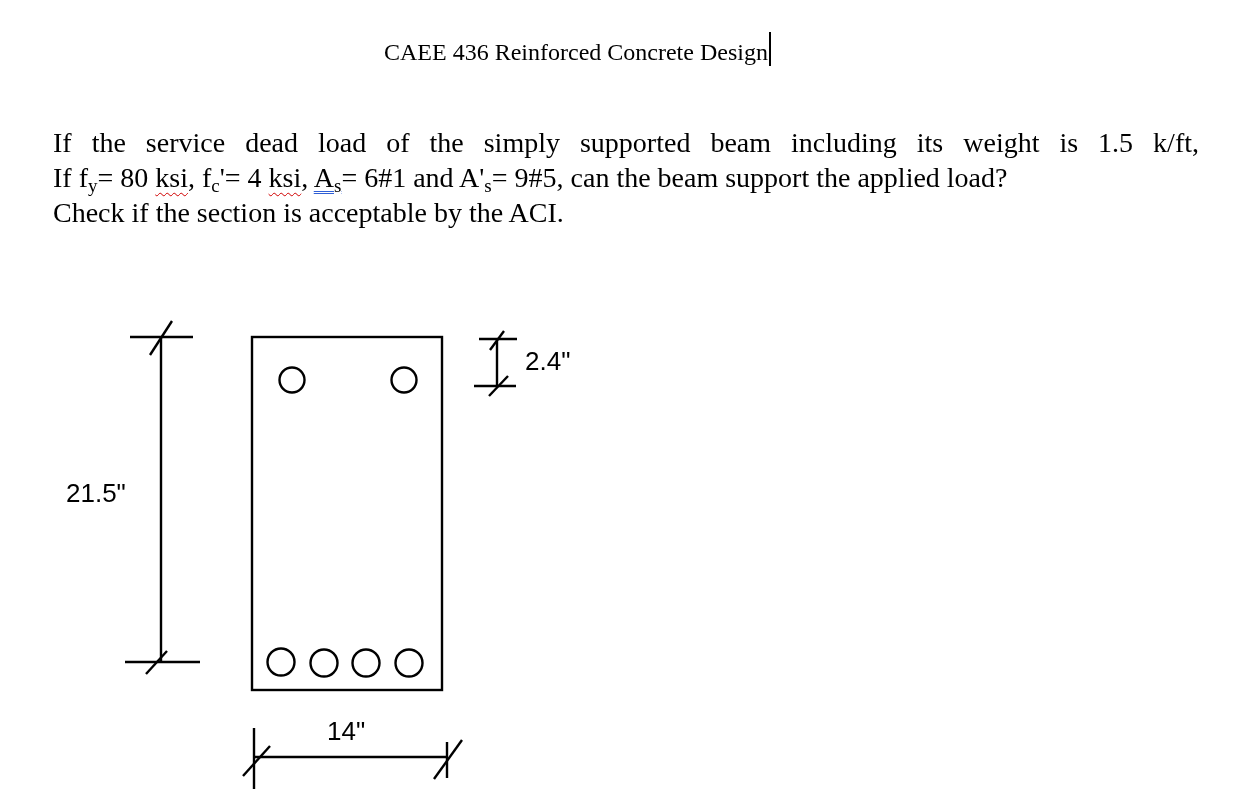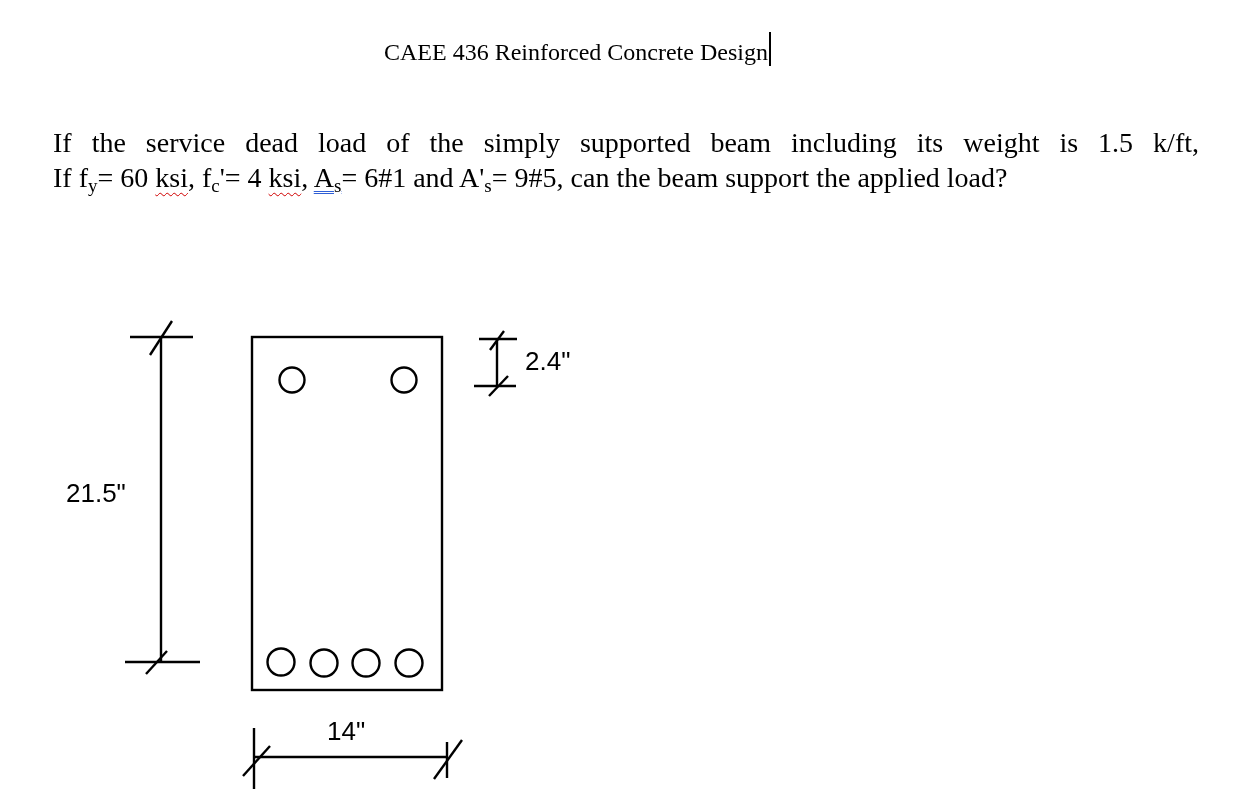--- a/index.html
+++ b/index.html
@@ -15,21 +15,22 @@
   svg.fig { position:absolute; left:0; top:0; }
   .dimlabel { position:absolute; font-family:"Liberation Sans", sans-serif; font-size:26px; line-height:30px; white-space:nowrap; }
 </style>
 </head>
 <body>
 
 <div class="title"><span>CAEE 436 Reinforced Concrete Design</span><span class="caret"></span></div>
 
 <div class="para" style="top:106px;margin-top:19px;">
   <div class="line justify">If the service dead load of the simply supported beam including its weight is 1.5 k/ft,</div>
-  <div class="line"><span>If f</span><sub>y</sub><span>= 60 </span><span class="spell">ksi</span><span>, f</span><sub>c</sub><span>'= 4 </span><span class="spell">ksi</span><span>, </span><span class="gram"><span>A</span><sub>s</sub></span><span>= 6#1 and A'</span><sub>s</sub><span>= 9#5, can the beam support the applied load?</span></div>
+  <div class="line"><span>If f</span><sub>y</sub><span>= 80 </span><span class="spell">ksi</span><span>, f</span><sub>c</sub><span>'= 4 </span><span class="spell">ksi</span><span>, </span><span class="gram"><span>A</span><sub>s</sub></span><span>= 6#1 and A'</span><sub>s</sub><span>= 9#5, can the beam support the applied load?</span></div>
+  <div class="line">Check if the section is acceptable by the ACI.</div>
 </div>
 
 <svg class="fig" width="1239" height="801" viewBox="0 0 1239 801">
   <g stroke="#000" stroke-width="2.4" fill="none">
 
     <rect x="252" y="337" width="190" height="353"></rect>
 
     <circle cx="292" cy="380" r="12.5"></circle>
     <circle cx="404" cy="380" r="12.5"></circle>
 

